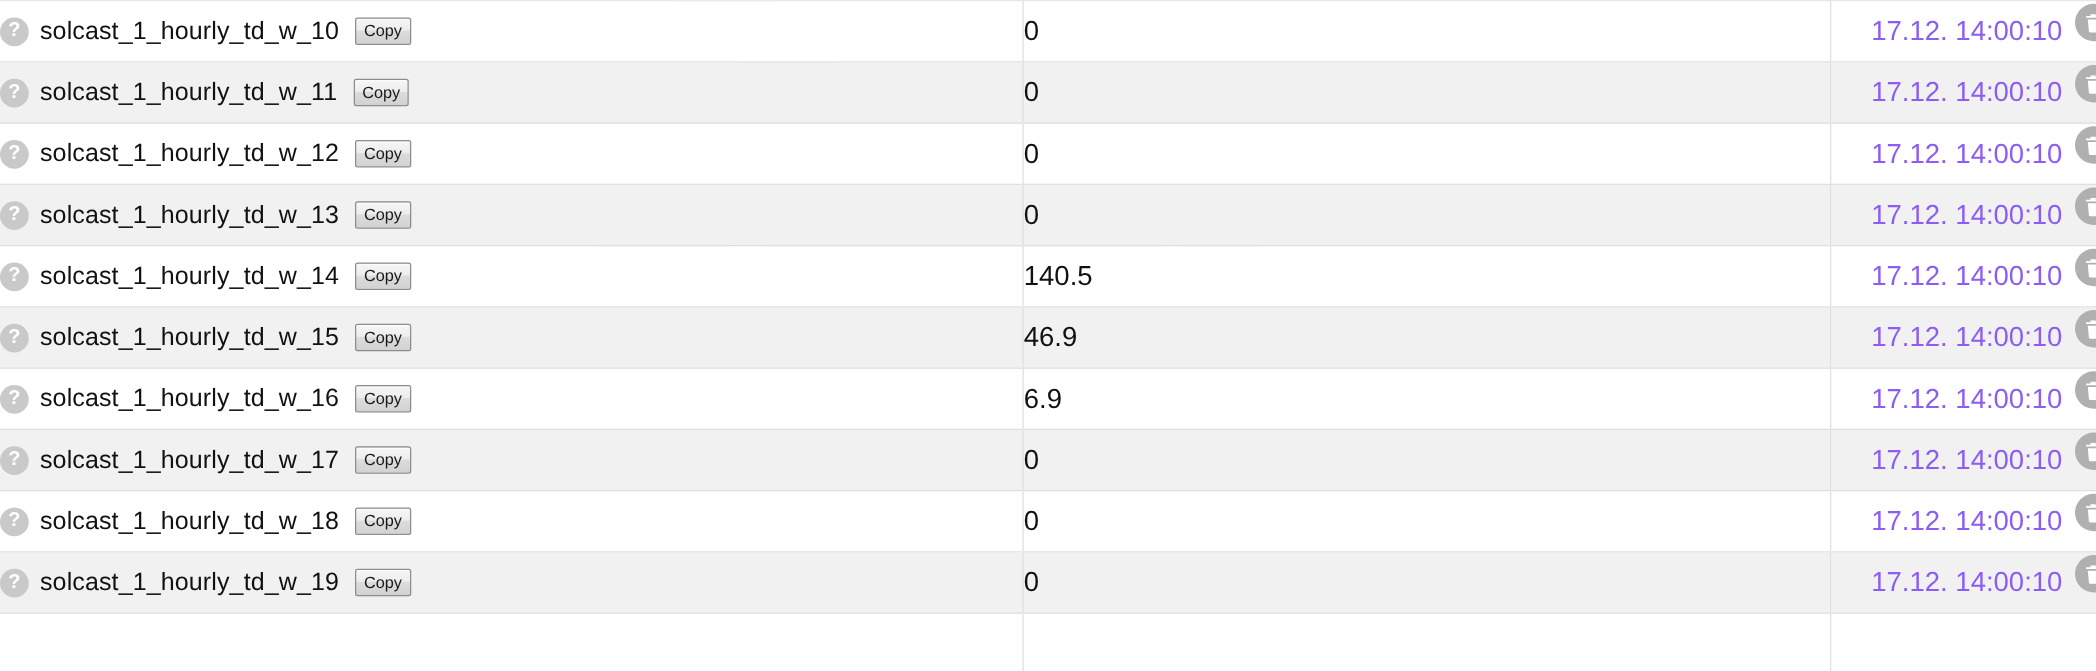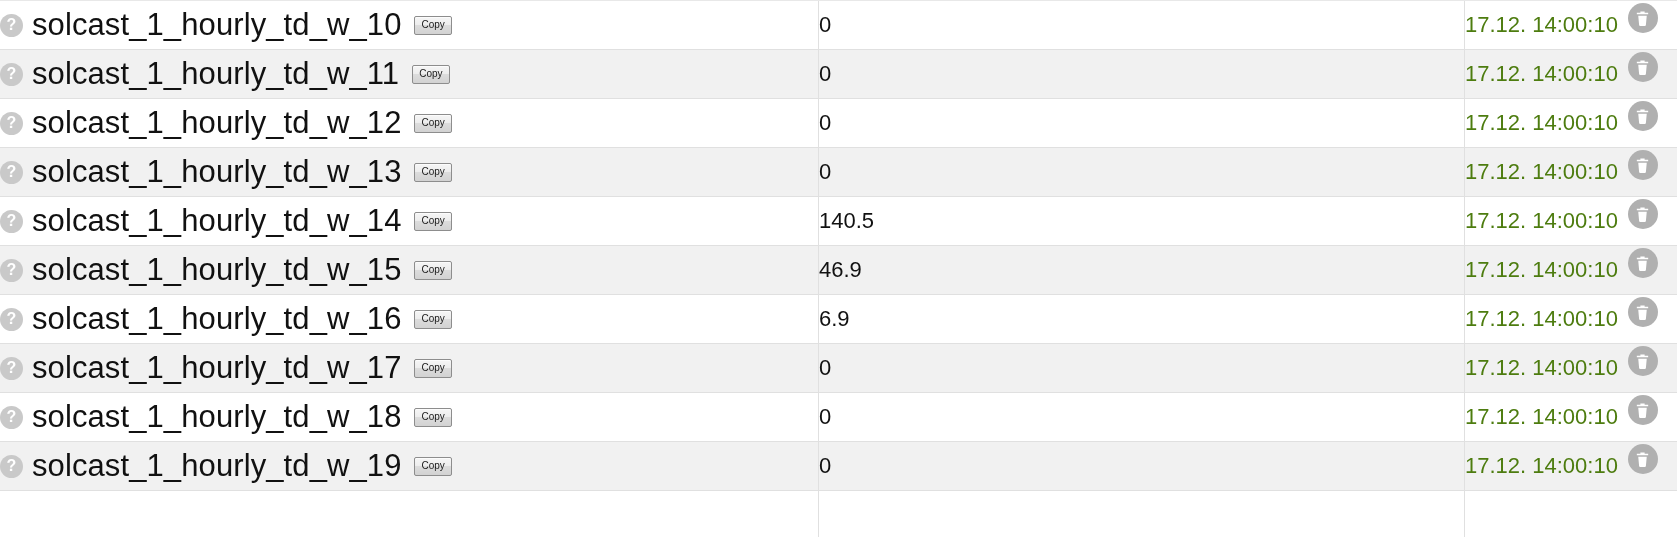--- a/index.html
+++ b/index.html
@@ -73,30 +73,30 @@
     justify-content: center;
     color: #ffffff;
     font-size: 16px;
     font-weight: bold;
     line-height: 1;
     font-family: "Liberation Sans", sans-serif;
     user-select: none;
   }
 
   .entity-name {
-    font-size: 31px;
+    font-size: 20px;
     color: #111111;
     letter-spacing: 0.1px;
     white-space: nowrap;
   }
 
   
   .copy-btn {
     font-family: "Liberation Sans", sans-serif;
-    font-size: 10px;
+    font-size: 13px;
     line-height: 1;
     color: #1a1a1a;
     padding: 3px 6px 4px 6px;
     border: 1px solid #8d8d8d;
     border-radius: 2px;
     background: linear-gradient(to bottom, #f6f6f6 0%, #ededed 45%, #dcdcdc 50%, #d2d2d2 100%);
     box-shadow: 0 1px 0 rgba(255,255,255,0.7) inset;
     cursor: pointer;
     margin-left: 4px;
     white-space: nowrap;
@@ -104,22 +104,23 @@
 
   .value-text { font-size: 22px; color: #111111; }
 
   .time-cell-inner {
     display: flex;
     align-items: center;
     gap: 10px;
   }
   .time-text {
     font-size: 22px;
-    color: #4d7c0f;
+    color: #8b5cf6;
     white-space: nowrap;
+    margin-left: 32px;
   }
 
   
   .trash-icon {
     flex: 0 0 auto;
     width: 30px; height: 30px;
     border-radius: 50%;
     background: #b0b0b0;
     display: inline-flex;
     align-items: center;

